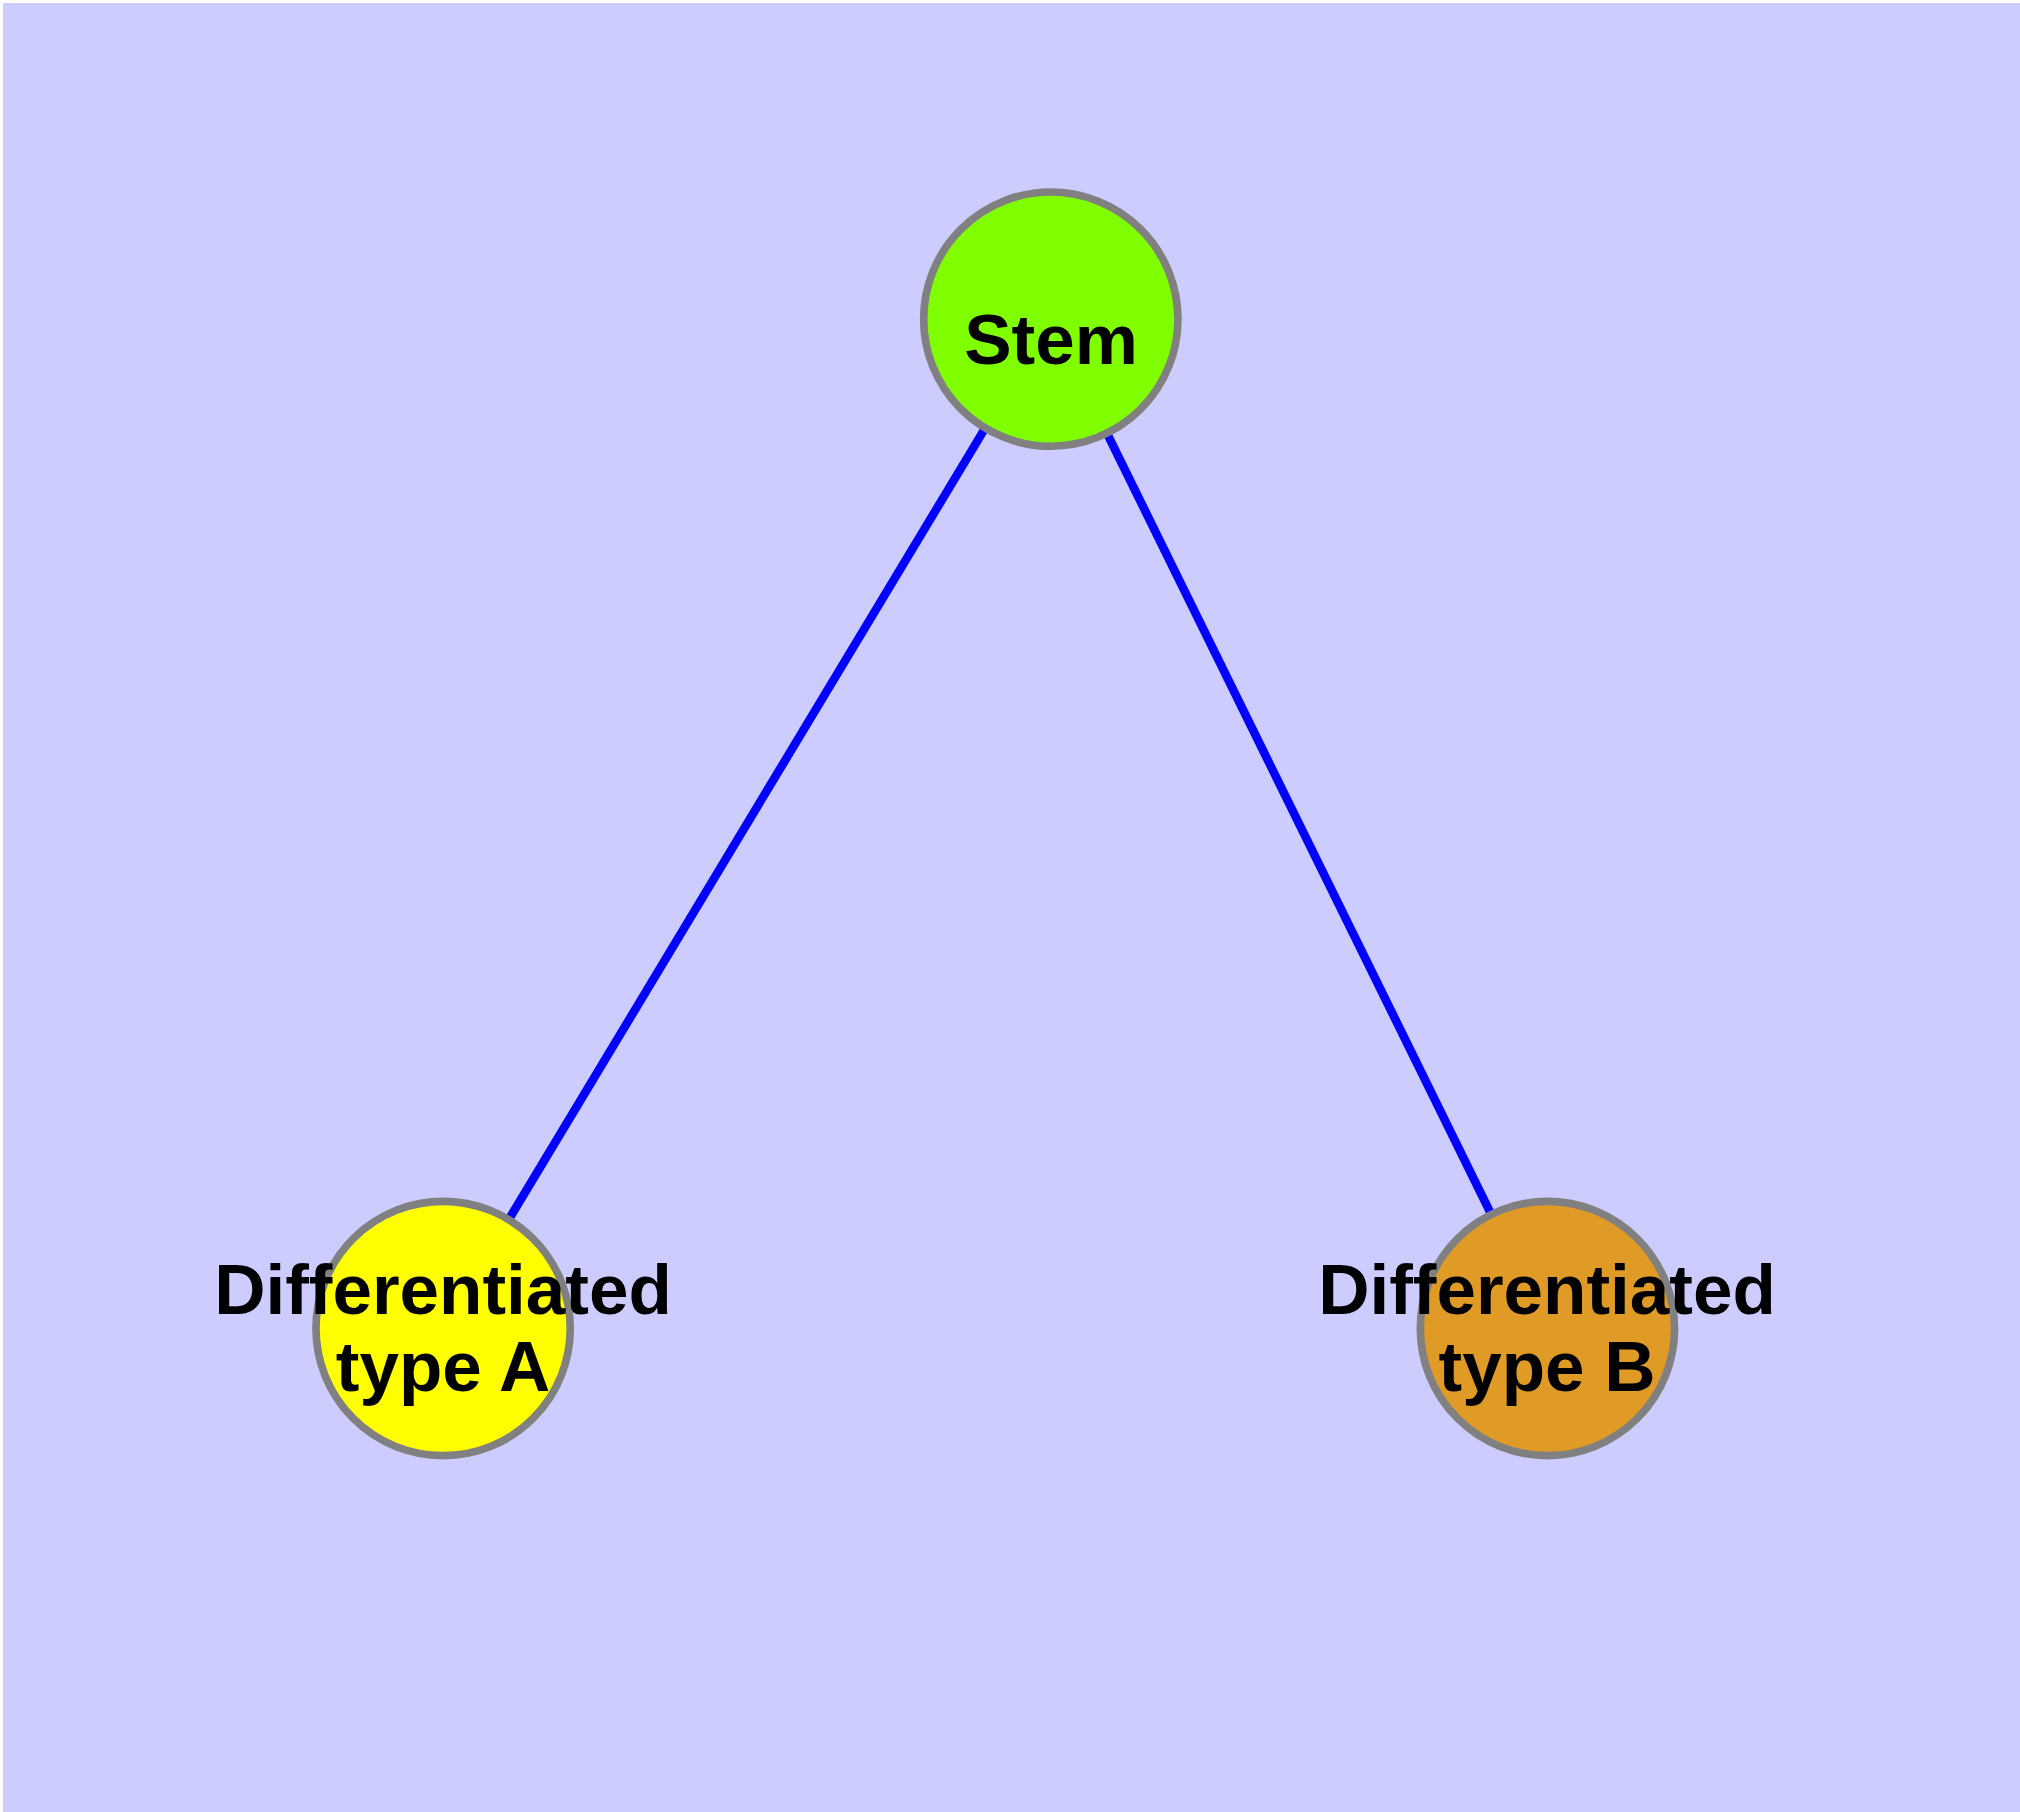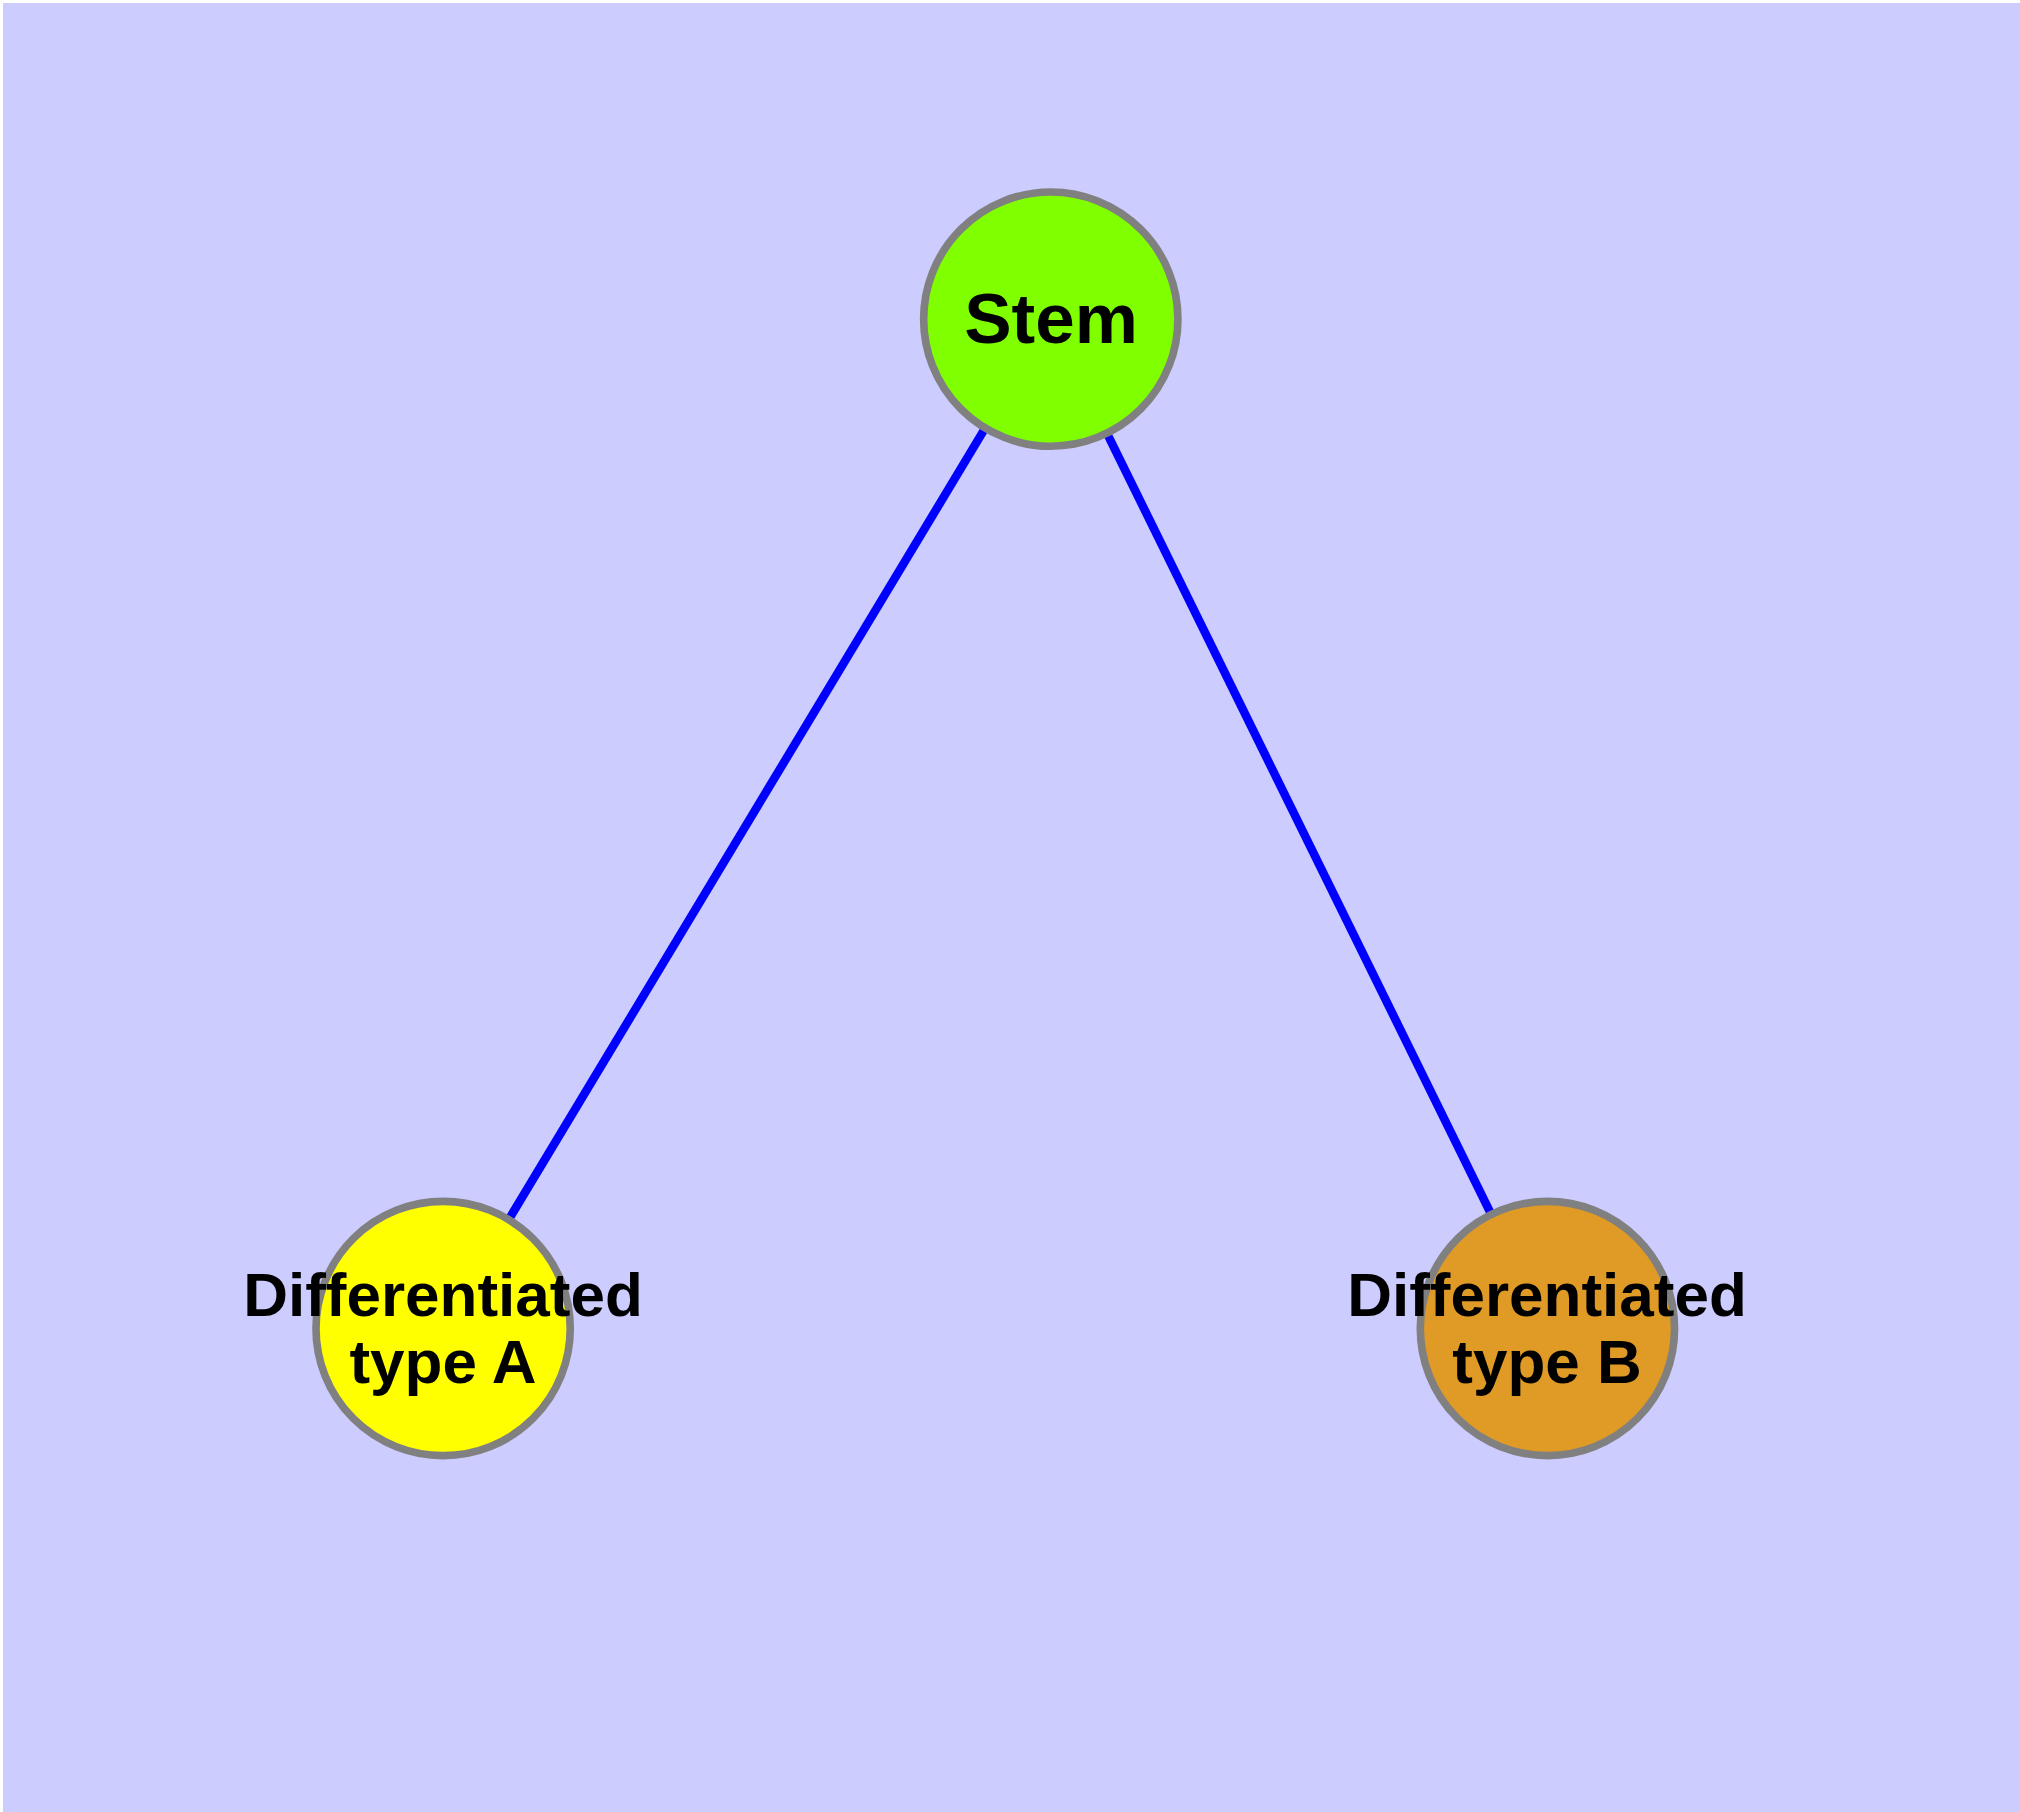--- a/index.html
+++ b/index.html
@@ -42,23 +42,24 @@
     font-family: "Liberation Sans", sans-serif;
     font-weight: bold;
     color: #000000;
     white-space: pre;
     line-height: 1.08;
     pointer-events: none;
     transform: translate(-50%, -50%);
   }
   .label-stem {
     font-size: 71px;
+    margin-top: 21px;
   }
   .label-leaf {
-    font-size: 62px;
+    font-size: 71px;
   }
 </style>
 </head>
 <body>
 
 <div id="canvas">
 
   <svg id="graph-svg" viewBox="0 0 2384 2138">
     <g>
       <line class="edge-line" x1="1161.729896181926" y1="496.36916826684256" x2="593.270103818074" y2="1440.6308317331575" stroke="#0000ff"></line>

